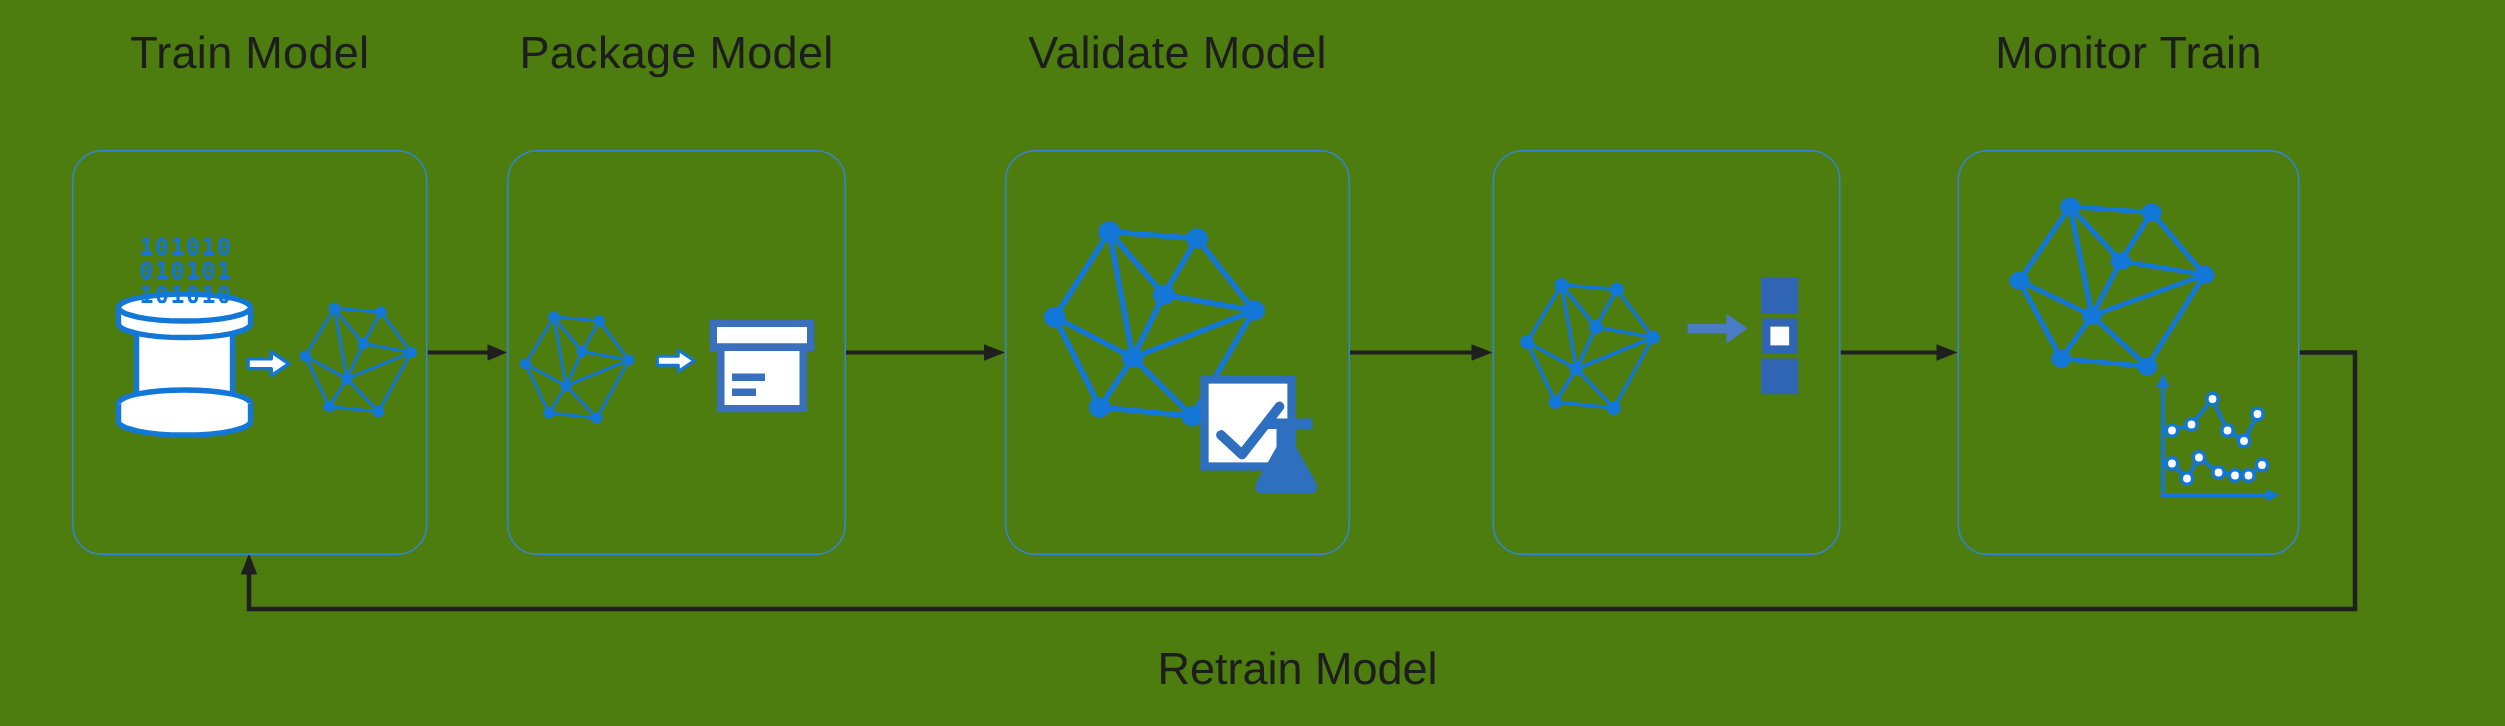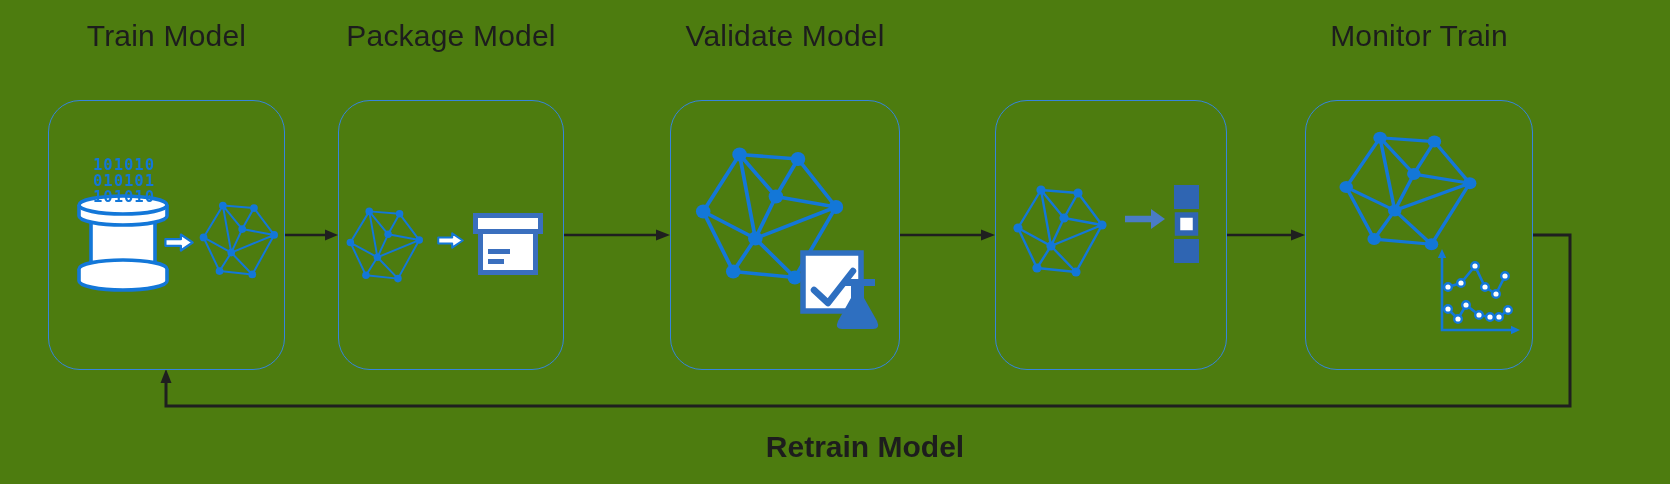--- a/index.html
+++ b/index.html
@@ -8,26 +8,26 @@
     font-family:"Liberation Sans","DejaVu Sans",sans-serif;overflow:hidden;
   }
   .overlay{position:absolute;left:0;top:0;width:1670px;height:484px;pointer-events:none;}
   .stage-title{
     position:absolute;top:16px;height:40px;line-height:40px;
     font-size:30px;font-weight:300;color:#1d1d1d;text-align:center;
     letter-spacing:.2px;white-space:nowrap;
   }
   .stage-box{
     position:absolute;top:100px;height:270px;box-sizing:border-box;
-    border:1.6px solid #3585DC;border-radius:32px;background:transparent;
+    border:1.6px solid #3585DC;border-radius:20px;background:transparent;
   }
   .icon{position:absolute;}
   .retrain-label{
     position:absolute;left:660px;top:430px;width:410px;text-align:center;
-    font-size:30px;font-weight:700;color:#1d1d1d;white-space:nowrap;
+    font-size:30px;font-weight:400;color:#1d1d1d;white-space:nowrap;
   }
 </style>
 </head>
 <body>
 
 <div class="canvas">
 
   <svg class="overlay" viewBox="0 0 1670 484">
     <defs>
       <g id="net">

